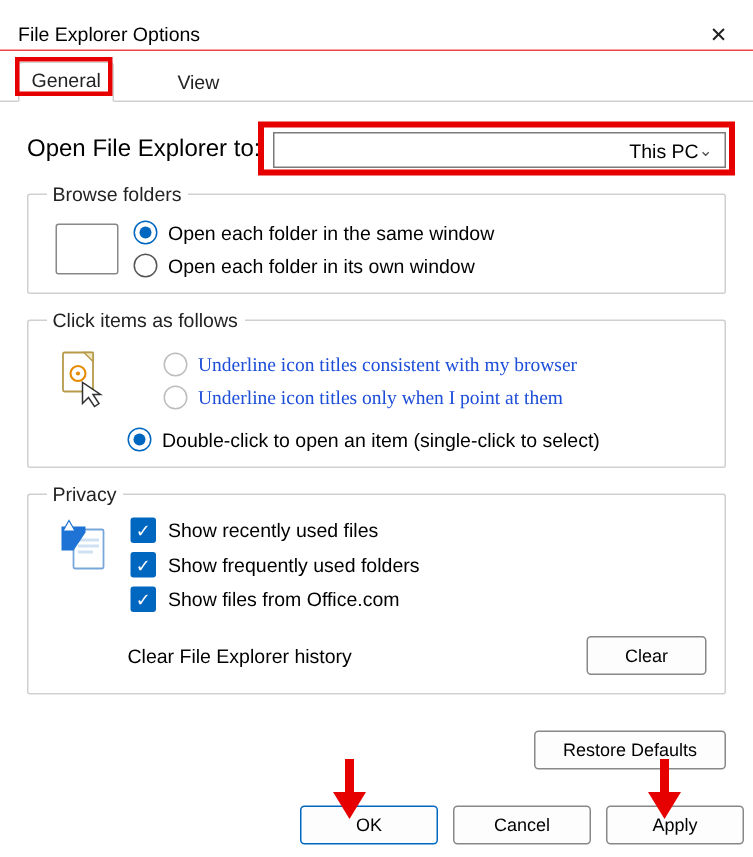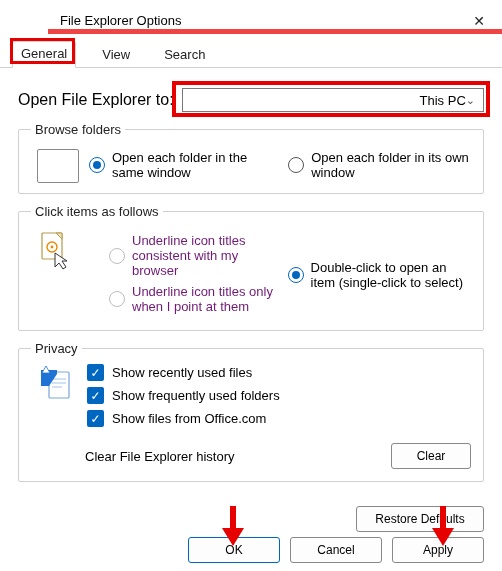--- a/index.html
+++ b/index.html
@@ -12,41 +12,40 @@
     width: 502px;
     height: 571px;
     position: relative;
     overflow: hidden;
   }
   .titlebar {
     height: 34px;
     display: flex;
     align-items: center;
     padding: 12px 0 0 12px;
-    border-bottom: 5px solid #ef4444;
-    margin-left: 48px;
+    border-bottom: 1px solid #ef4444;
   }
   .titlebar .title {
     font-size: 13px;
     flex: 1;
   }
   .titlebar .close {
     width: 46px;
     height: 34px;
     display: flex;
     align-items: center;
     justify-content: center;
     font-size: 14px;
     color: #222;
   }
   .tabs-row {
     padding: 6px 12px 0 12px;
     display: flex;
     align-items: flex-end;
-    gap: 18px;
+    gap: 34px;
     position: relative;
     border-bottom: 1px solid #d0d0d0;
   }
   .tab {
     padding: 4px 8px 6px 8px;
     font-size: 13px;
     color: #222;
     position: relative;
     top: 1px;
     cursor: default;
@@ -119,21 +118,21 @@
     background: #fff;
     display: inline-block;
     margin: 4px 10px 0 6px;
     flex-shrink: 0;
   }
   .browse-body {
     display: flex;
   }
   .opts {
     display: flex;
-    flex-direction: row;
+    flex-direction: column;
     gap: 6px;
     padding-top: 2px;
   }
   .radio {
     display: flex;
     align-items: center;
     gap: 7px;
     font-size: 13px;
   }
   .r-outer {
@@ -141,21 +140,21 @@
     border: 1px solid #555;
     border-radius: 50%;
     display: flex; align-items: center; justify-content: center;
     background: #fff;
     flex-shrink: 0;
   }
   .r-outer.sel { border-color: #0067c0; }
   .r-inner {
     width: 8px; height: 8px; border-radius: 50%; background: #0067c0;
   }
-  .radio.disabled { color: #701a75; }
+  .radio.disabled { color: #1d4ed8; font-family: Liberation Serif, serif; }
   .radio.disabled .r-outer { border-color: #bdbdbd; }
   .click-body {
     display: flex;
   }
   .click-icon {
     width: 32px; height: 40px;
     margin: 4px 14px 0 8px;
     flex-shrink: 0;
     position: relative;
   }
@@ -214,21 +213,21 @@
     display: flex;
     justify-content: flex-end;
     padding: 6px 18px 0 0;
   }
   .footer {
     position: absolute;
     left: 0; right: 0; bottom: 8px;
     display: flex;
     justify-content: flex-end;
     gap: 10px;
-    padding: 0 18px;
+    padding: 0 6px;
   }
   .footer .btn { min-width: 92px; }
   .btn.prim { border-color: #0067c0; }
   .arrow-annot {
     position: absolute;
     pointer-events: none;
   }
 </style>
 </head>
 <body>
@@ -236,21 +235,20 @@
 <div class="titlebar">
   <div class="title">File Explorer Options</div>
   <div class="close">
     <span>✕</span>
   </div>
 </div>
 
 <div class="tabs-row">
   <div class="tab active">General</div>
   <div class="tab">View</div>
-  <div class="tab">Search</div>
   <div class="hl-tab"></div>
 </div>
 
 <div class="content">
 
   <div class="row-open">
     <div class="lbl">Open File Explorer to:</div>
     <div class="dropdown">
       <span>This PC</span>
       <span class="chev">⌄</span>

